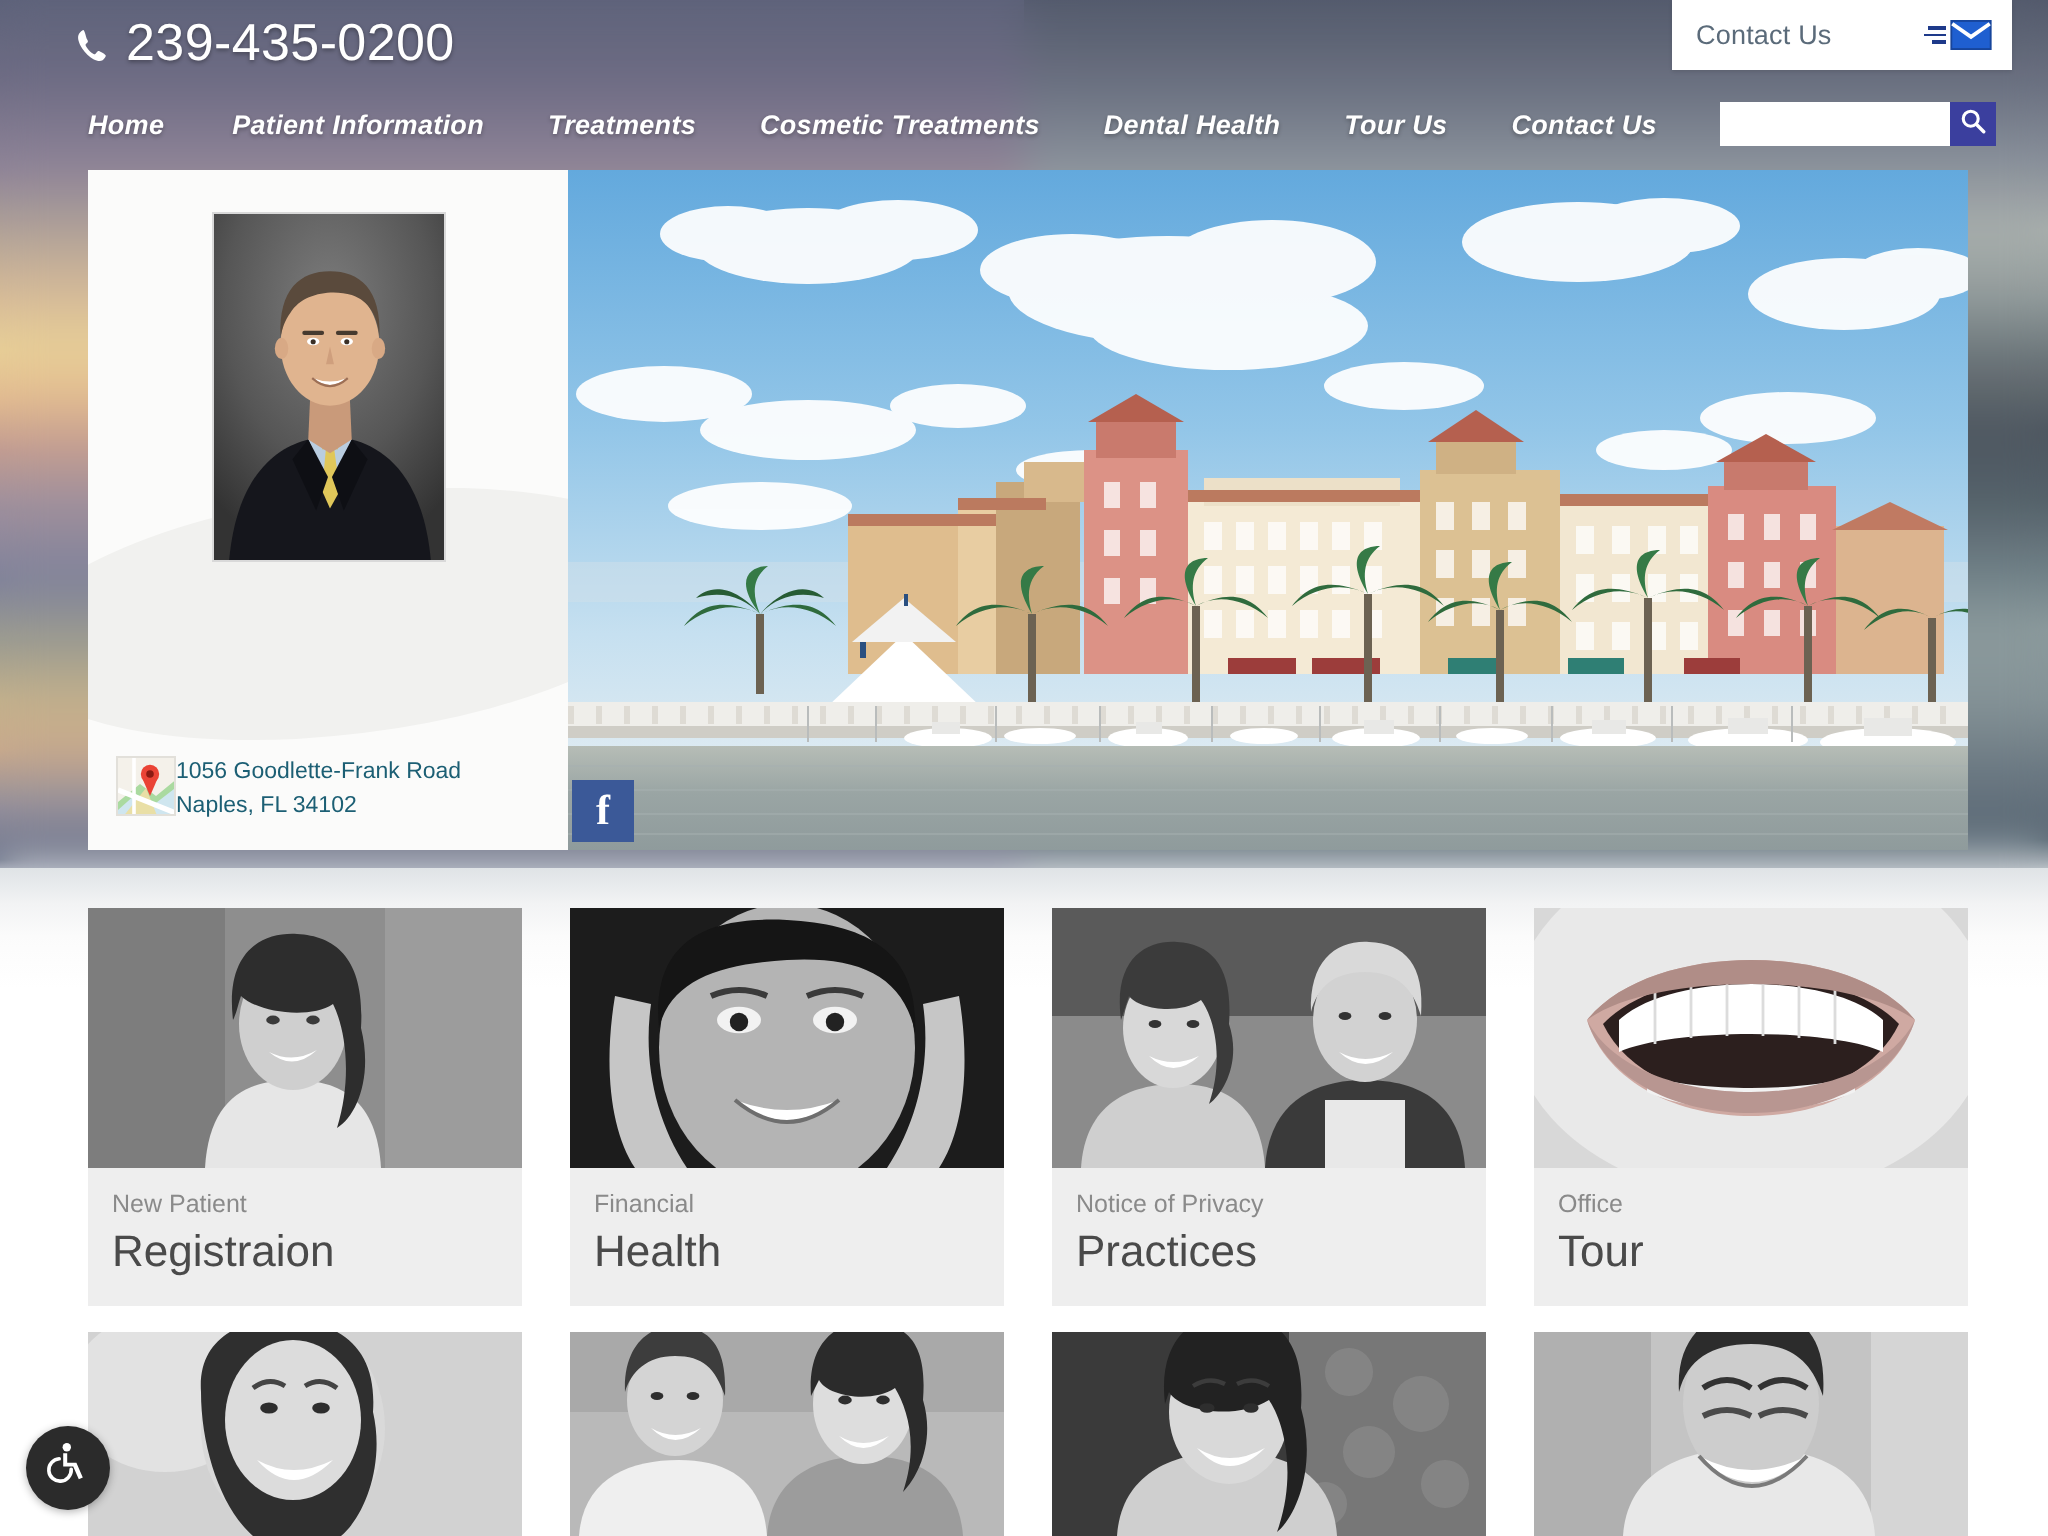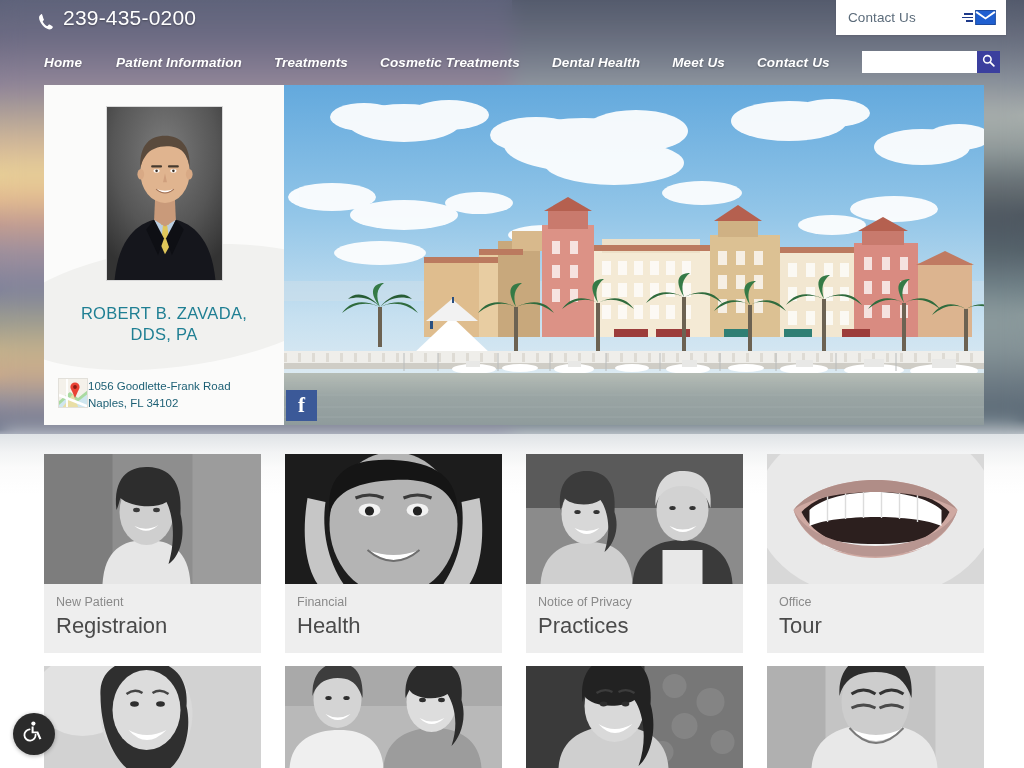--- a/index.html
+++ b/index.html
@@ -72,24 +72,24 @@
     z-index: 5;
     top: 0; left: 0; right: 0;
     height: 83px;
   }
 
   .phone-row {
     position: absolute;
     left: 38px;
     top: 6px;
     display: flex;
-    align-items: flex-end;
+    align-items: center;
     gap: 9px;
     color: #ffffff;
-    font-size: 21px;
+    font-size: 26px;
     letter-spacing: 0.2px;
     text-shadow: 0 1px 2px rgba(0,0,0,0.35);
   }
   .phone-icon {
     display: inline-block;
     width: 16px; height: 18px;
     position: relative;
     top: 1px;
   }
   .phone-icon svg { display: block; }
@@ -379,21 +379,21 @@
       </svg>
     </span>
   </div>
 
   <nav class="nav">
     <span class="nav-item">Home</span>
     <span class="nav-item">Patient Information</span>
     <span class="nav-item">Treatments</span>
     <span class="nav-item">Cosmetic Treatments</span>
     <span class="nav-item">Dental Health</span>
-    <span class="nav-item">Meet Us</span>
+    <span class="nav-item">Tour Us</span>
     <span class="nav-item">Contact Us</span>
 
     <span class="search-wrap">
       <input class="search-input" type="text" placeholder="" style="">
       <button class="search-btn">
         <span>
           <svg viewBox="0 0 16 16" width="13" height="13">
             <circle cx="6.6" cy="6.6" r="4.6" fill="none" stroke="#ffffff" stroke-width="1.9"></circle>
             <line x1="10.2" y1="10.2" x2="14.6" y2="14.6" stroke="#ffffff" stroke-width="2.1" stroke-linecap="round"></line>
           </svg>
@@ -444,24 +444,20 @@
         <path d="M59 67 L57 76 L61 76 Z" fill="#cf9f7d"></path>
 
         <path d="M50 83 Q59 90 68 83 Q59 86.5 50 83 Z" fill="#ffffff"></path>
         <path d="M50 83 Q59 91 68 83" fill="none" stroke="#9d6f55" stroke-width="1.1"></path>
 
         <ellipse cx="34.5" cy="68" rx="3.4" ry="5.4" fill="#d8a985"></ellipse>
         <ellipse cx="83.5" cy="68" rx="3.4" ry="5.4" fill="#d8a985"></ellipse>
       </svg>
     </div>
 
-    <div class="doc-name">
-      <div>ROBERT B. ZAVADA,</div>
-      <div>DDS, PA</div>
-    </div>
 
     <div class="doc-address">
       <span class="map-icon">
         <svg viewBox="0 0 30 30" width="30" height="30">
           <rect width="30" height="30" fill="#f4f1ea"></rect>
           <path d="M0 22 L11 13 L19 19 L30 10 L30 30 L0 30 Z" fill="#aadaa0"></path>
           <path d="M0 26 L9 18 L17 24 L30 14 L30 30 L0 30 Z" fill="#cfe6ef"></path>
           <path d="M2 30 L14 15 L20 30 Z" fill="#e9dfa6"></path>
           <path d="M0 16 L30 28" stroke="#ffffff" stroke-width="2.6" fill="none"></path>
           <path d="M8 0 L8 30" stroke="#ffffff" stroke-width="1.8" fill="none"></path>

